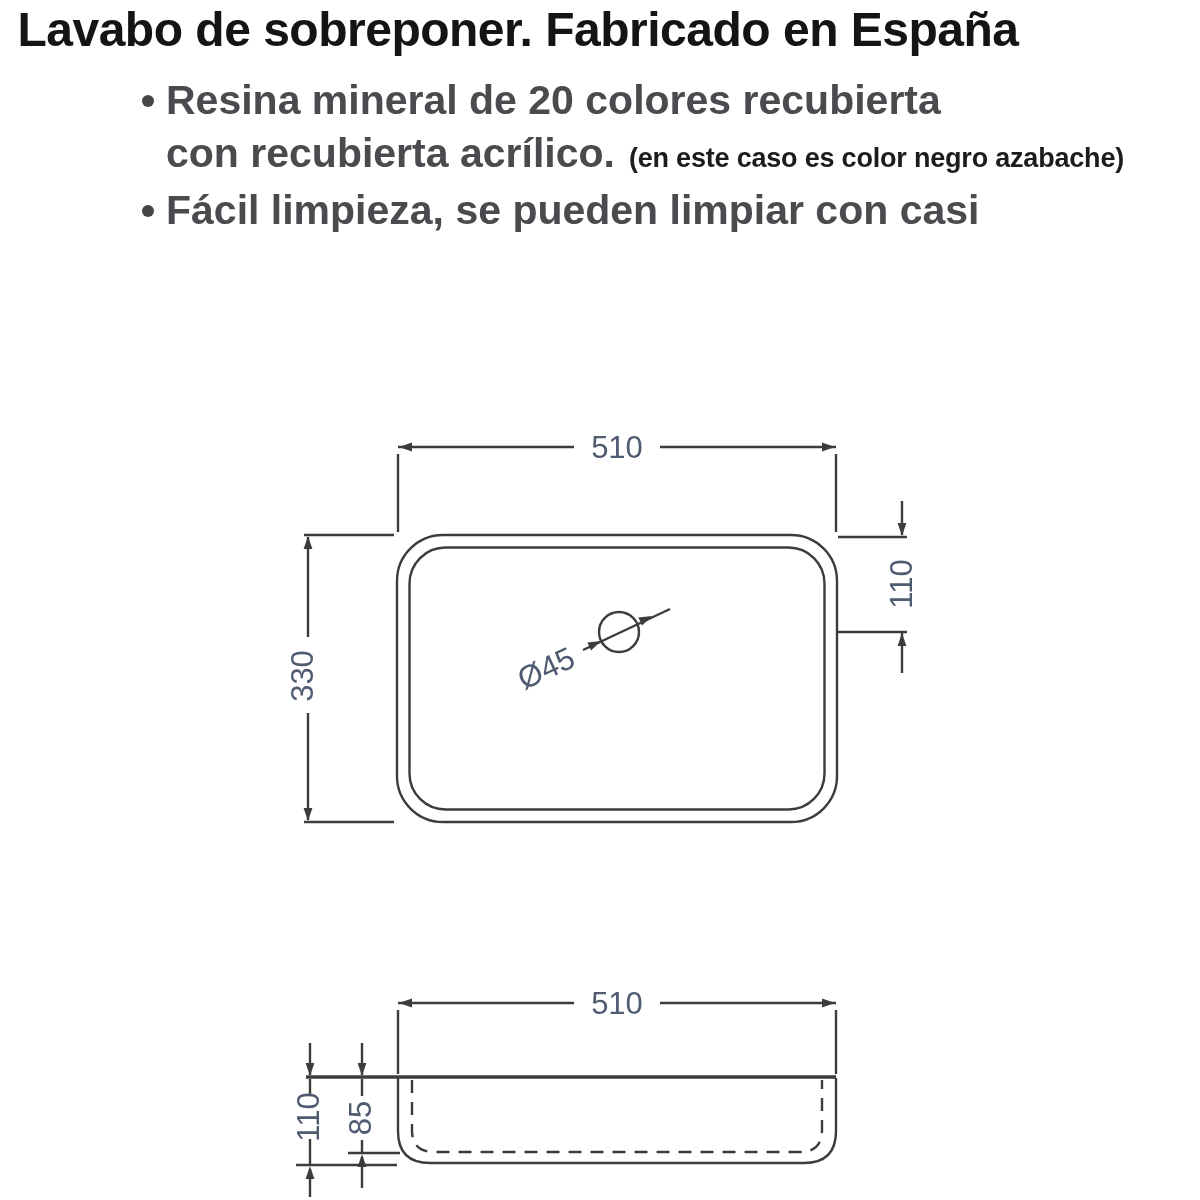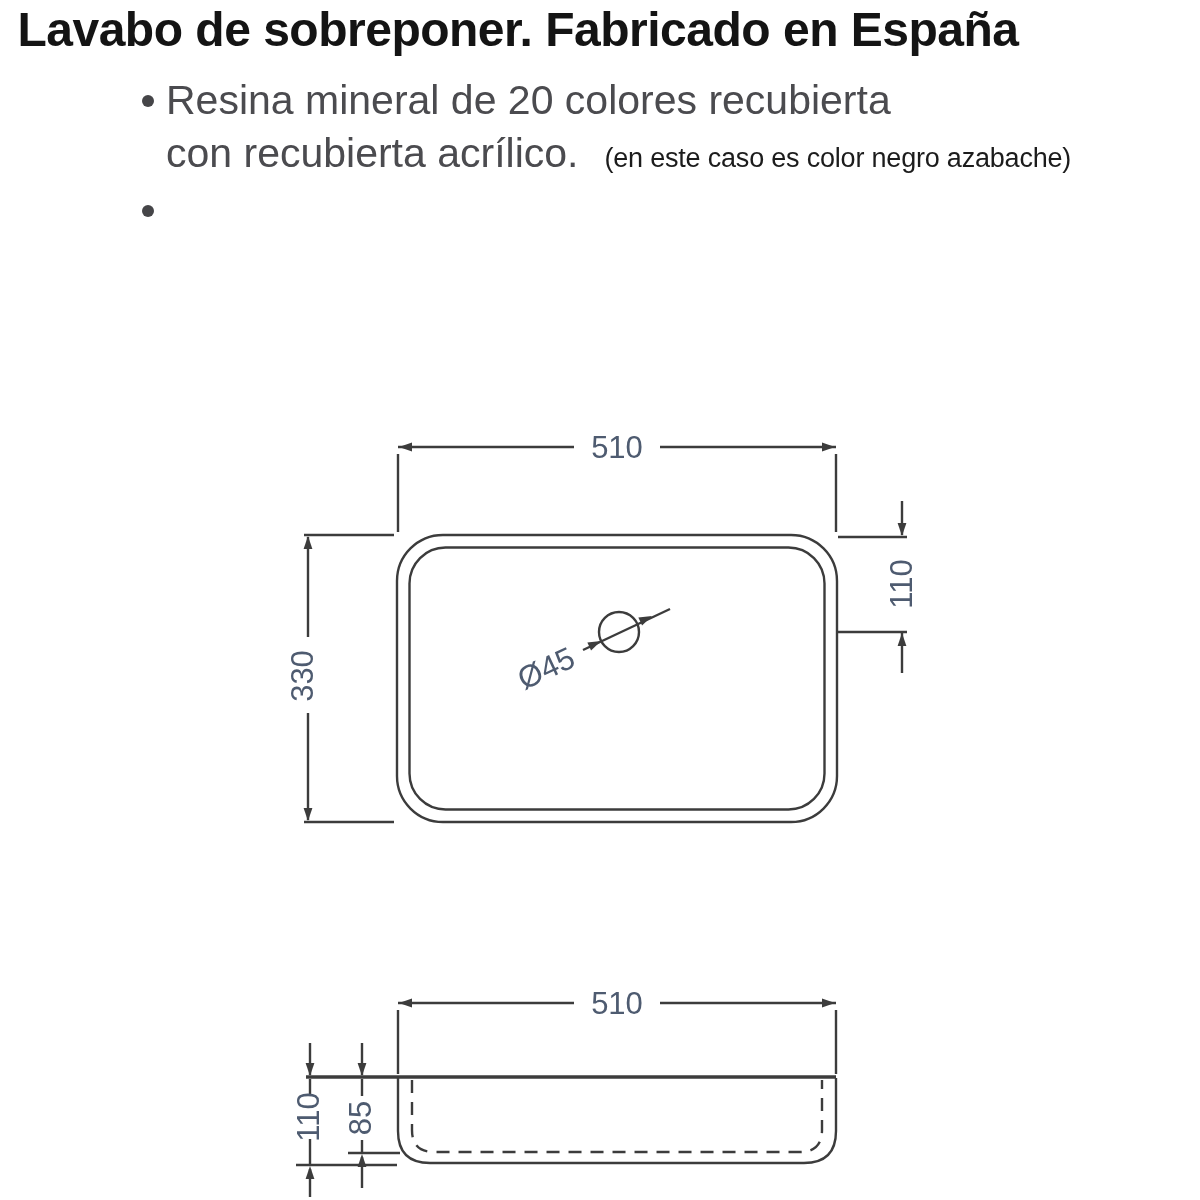--- a/index.html
+++ b/index.html
@@ -9,27 +9,27 @@
     font-family:"Liberation Sans", sans-serif;
   }
   .page-title {
     position:absolute; top:2px; left:0; width:1036px;
     text-align:center; font-size:48px; font-weight:bold;
     letter-spacing:-0.5px; color:#141414; white-space:nowrap;
   }
   .bullets { position:absolute; left:128px; top:74px; width:1000px; }
   .b-line {
     position:relative; padding-left:38px;
-    font-size:41px; line-height:52.5px; color:#4b4b4f; white-space:nowrap;
+    font-size:41px; line-height:52.5px; color:#4b4b4f; white-space:nowrap;font-weight:bold;
   }
   .dot {
     position:absolute; left:14px; top:21px; width:12px; height:12px;
     border-radius:50%; background:#454548;
   }
-  .note { font-size:27px; color:#1c1c1c; margin-left:26px; letter-spacing:-0.2px; }
+  .note { font-size:27px; color:#1c1c1c; margin-left:14px; letter-spacing:-0.2px; }
   .drawing-svg { position:absolute; left:0; top:430px; width:1200px; height:770px; }
   svg line, svg path, svg rect, svg circle { stroke:#3c3c3c; fill:none; }
   svg .thin { stroke-width:2.4; }
   svg .thick { stroke-width:3.6; }
   svg .dashed { stroke-width:2.4; stroke-dasharray:13 9; }
   svg .arr { fill:#3c3c3c; stroke:none; }
   svg text {
     fill:#4e5b70; stroke:none; font-size:31px;
     font-family:"Liberation Sans", sans-serif;
   }
@@ -40,21 +40,21 @@
 <div class="page-title">Lavabo de sobreponer. Fabricado en España</div>
 
 <div class="bullets">
   <div class="b-line">
     <span class="dot"></span><span>Resina mineral de 20 colores recubierta</span>
   </div>
   <div class="b-line">
     <span>con recubierta acrílico.</span><span class="note">(en este caso es color negro azabache)</span>
   </div>
   <div class="b-line">
-    <span class="dot"></span>
+    <span class="dot"></span><span>Fácil limpieza, se pueden limpiar con casi</span>
   </div>
 </div>
 
 <svg class="drawing-svg" viewBox="0 430 1200 770">
 
   <g>
 
     <rect class="thin" x="397" y="535" width="440" height="287" rx="46" ry="46"></rect>
     <rect class="thin" x="409.5" y="547.5" width="415" height="262" rx="36" ry="36"></rect>
 

